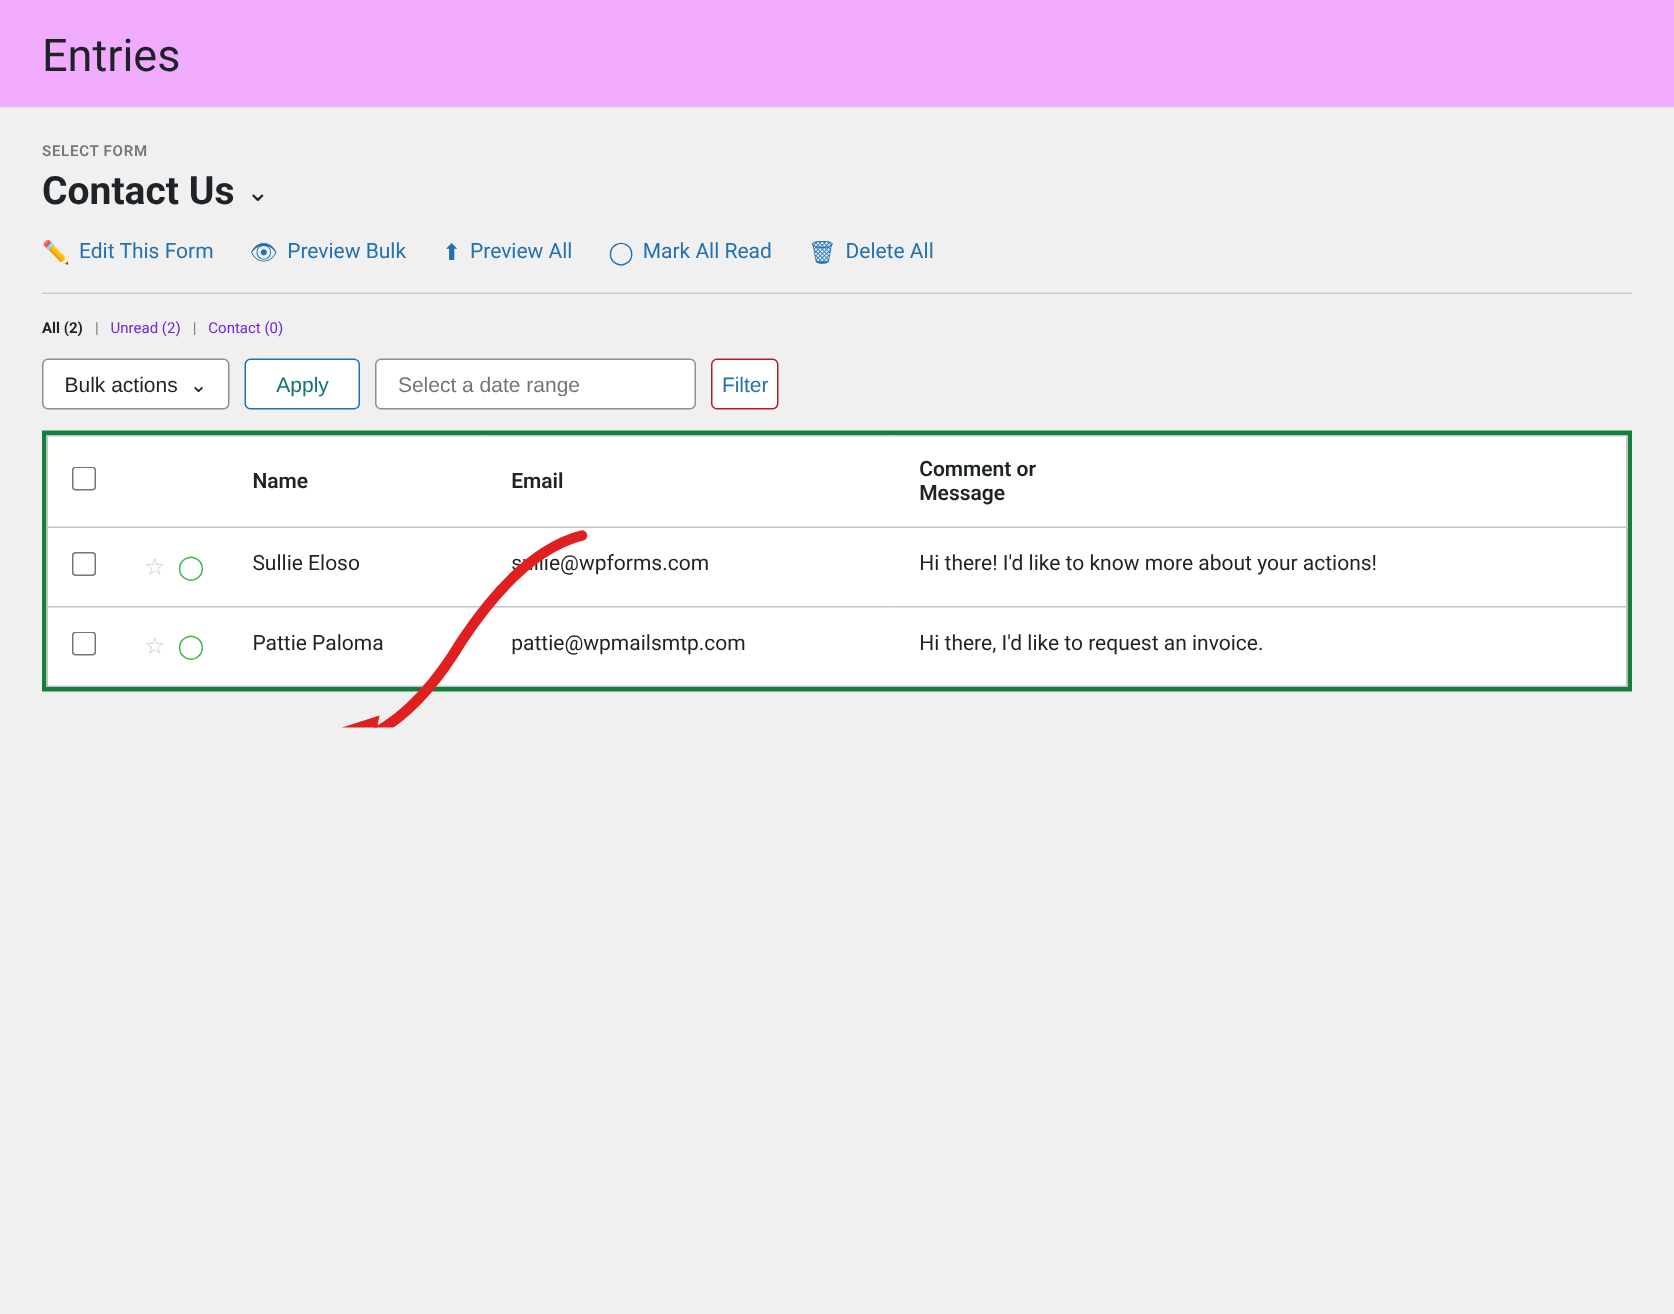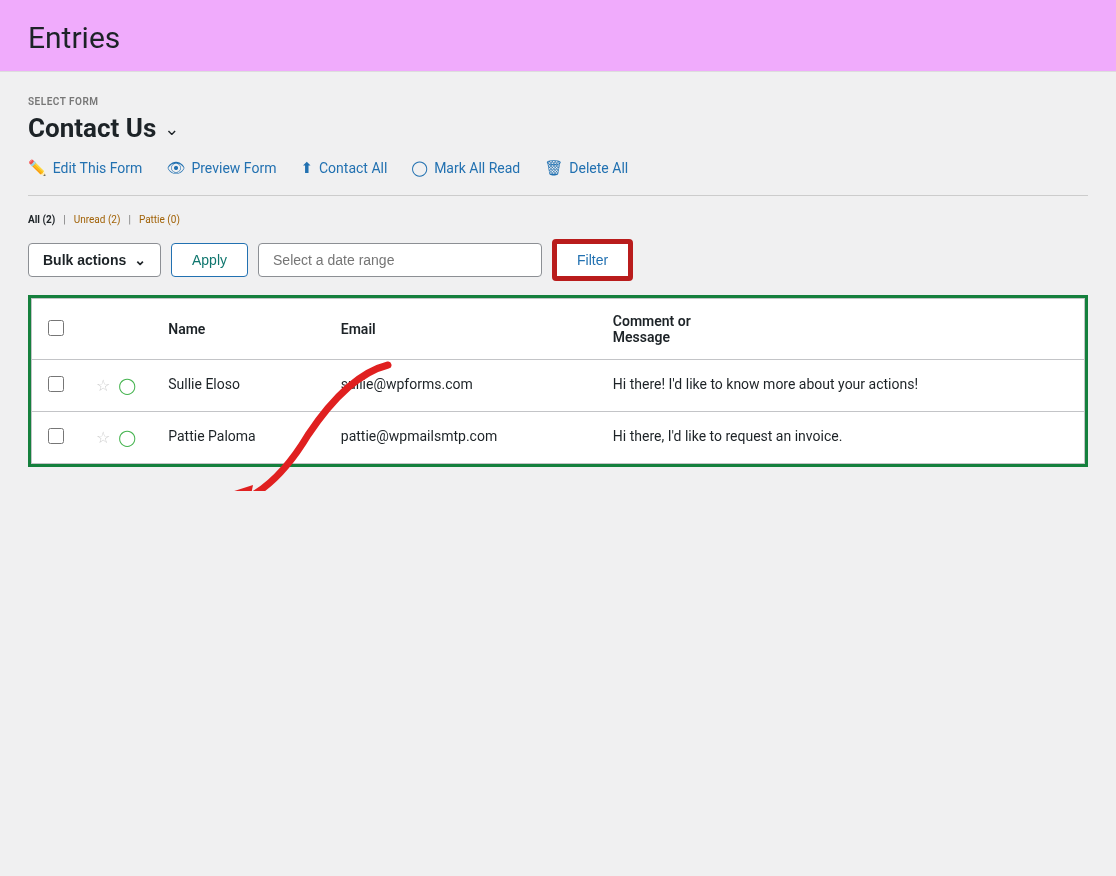--- a/index.html
+++ b/index.html
@@ -65,21 +65,21 @@
     }
     .action-link .icon { font-size: 15px; }
     .filter-tabs {
       display: flex;
       align-items: center;
       gap: 0;
       margin-bottom: 14px;
       font-size: 10px;
     }
     .filter-tab {
-      color: #a16207;
+      color: #6d28d9;
       cursor: pointer;
       text-decoration: none;
     }
     .filter-tab.active {
       color: #1d2327;
       font-weight: 700;
       cursor: default;
       text-decoration: none;
     }
     .filter-separator {
@@ -96,45 +96,44 @@
       display: flex;
       align-items: flex-end;
       gap: 8px;
       padding: 8px 14px;
       background: #fff;
       border: 1px solid #8c8f94;
       border-radius: 4px;
       font-size: 14px;
       cursor: pointer;
       color: #1d2327;
-      font-weight: bold;
     }
     .apply-btn {
       padding: 8px 20px;
       background: #fff;
       border: 1px solid #2271b1;
       border-radius: 4px;
       font-size: 14px;
       color: #0f766e;
       cursor: pointer;
       font-weight: 500;
     }
     .date-range-input {
       padding: 8px 14px;
       border: 1px solid #8c8f94;
       border-radius: 4px;
       font-size: 14px;
       color: #8c8f94;
-      width: 284px;
+      width: 214px;
       background: #fff;
     }
     .filter-btn {
-      padding: 8px 20px;
-      background: #fff;
-      border: 5px solid #b91c1c;
+      padding: 8px 6px;
+      background: #fff;
+      border: 1px solid #b91c1c;
       border-radius: 4px;
       font-size: 14px;
       color: #2271b1;
       cursor: pointer;
     }
     .entries-table {
       width: 100%;
       border-collapse: collapse;
       background: #fff;
       border: 1px solid #c3c4c7;
@@ -200,25 +199,25 @@
     <span class="chevron-icon">⌄</span>
   </div>
 
   <div class="action-links">
     <a class="action-link">
       <span class="icon">✏️</span>
       <span>Edit This Form</span>
     </a>
     <a class="action-link">
       <span class="icon">👁</span>
-      <span>Preview Form</span>
+      <span>Preview Bulk</span>
     </a>
     <a class="action-link">
       <span class="icon">⬆</span>
-      <span>Contact All</span>
+      <span>Preview All</span>
     </a>
     <a class="action-link">
       <span class="icon">◯</span>
       <span>Mark All Read</span>
     </a>
     <a class="action-link">
       <span class="icon">🗑</span>
       <span>Delete All</span>
     </a>
   </div>
@@ -228,21 +227,21 @@
       <span>All</span>
       <span>(2)</span>
     </span>
     <span class="filter-separator">|</span>
     <a class="filter-tab">
       <span>Unread</span>
       <span>(2)</span>
     </a>
     <span class="filter-separator">|</span>
     <a class="filter-tab">
-      <span>Pattie</span>
+      <span>Contact</span>
       <span>(0)</span>
     </a>
   </div>
 
   <div class="toolbar">
     <button class="bulk-actions-btn">
       <span>Bulk actions</span>
       <span>⌄</span>
     </button>
     <button class="apply-btn">Apply</button>

